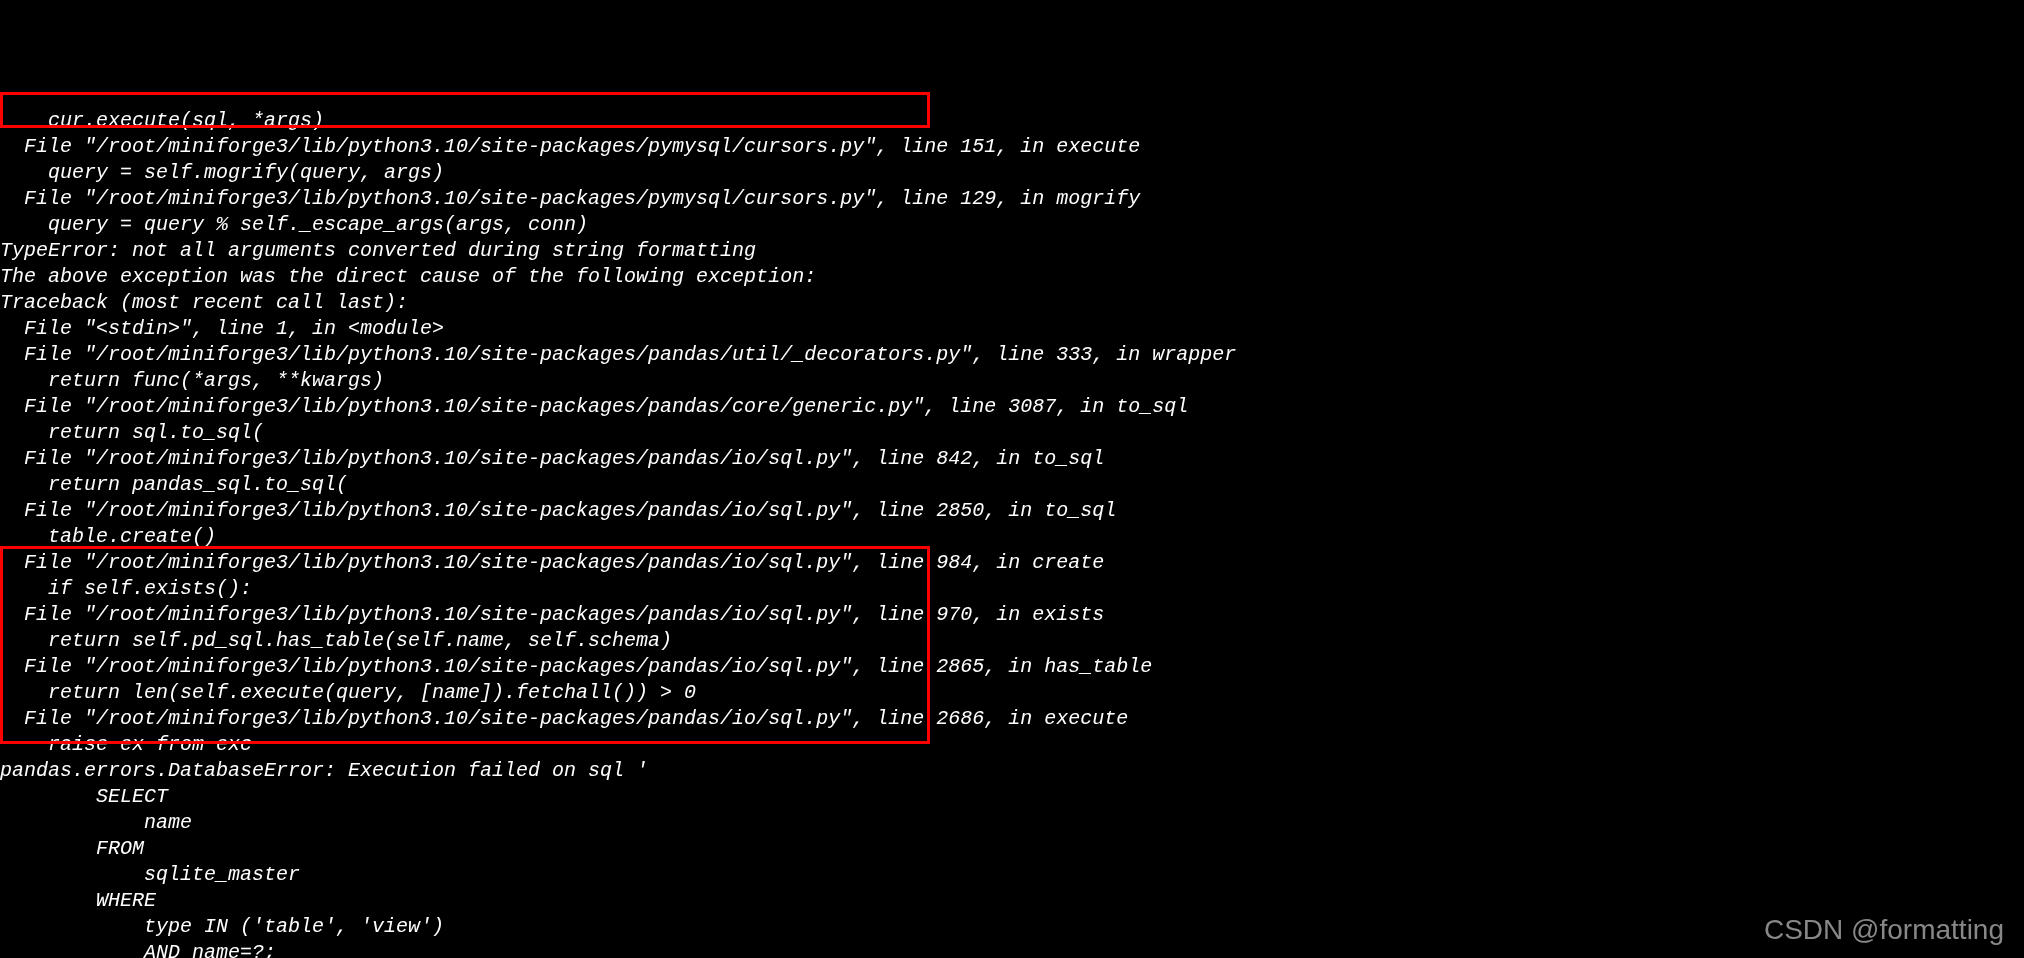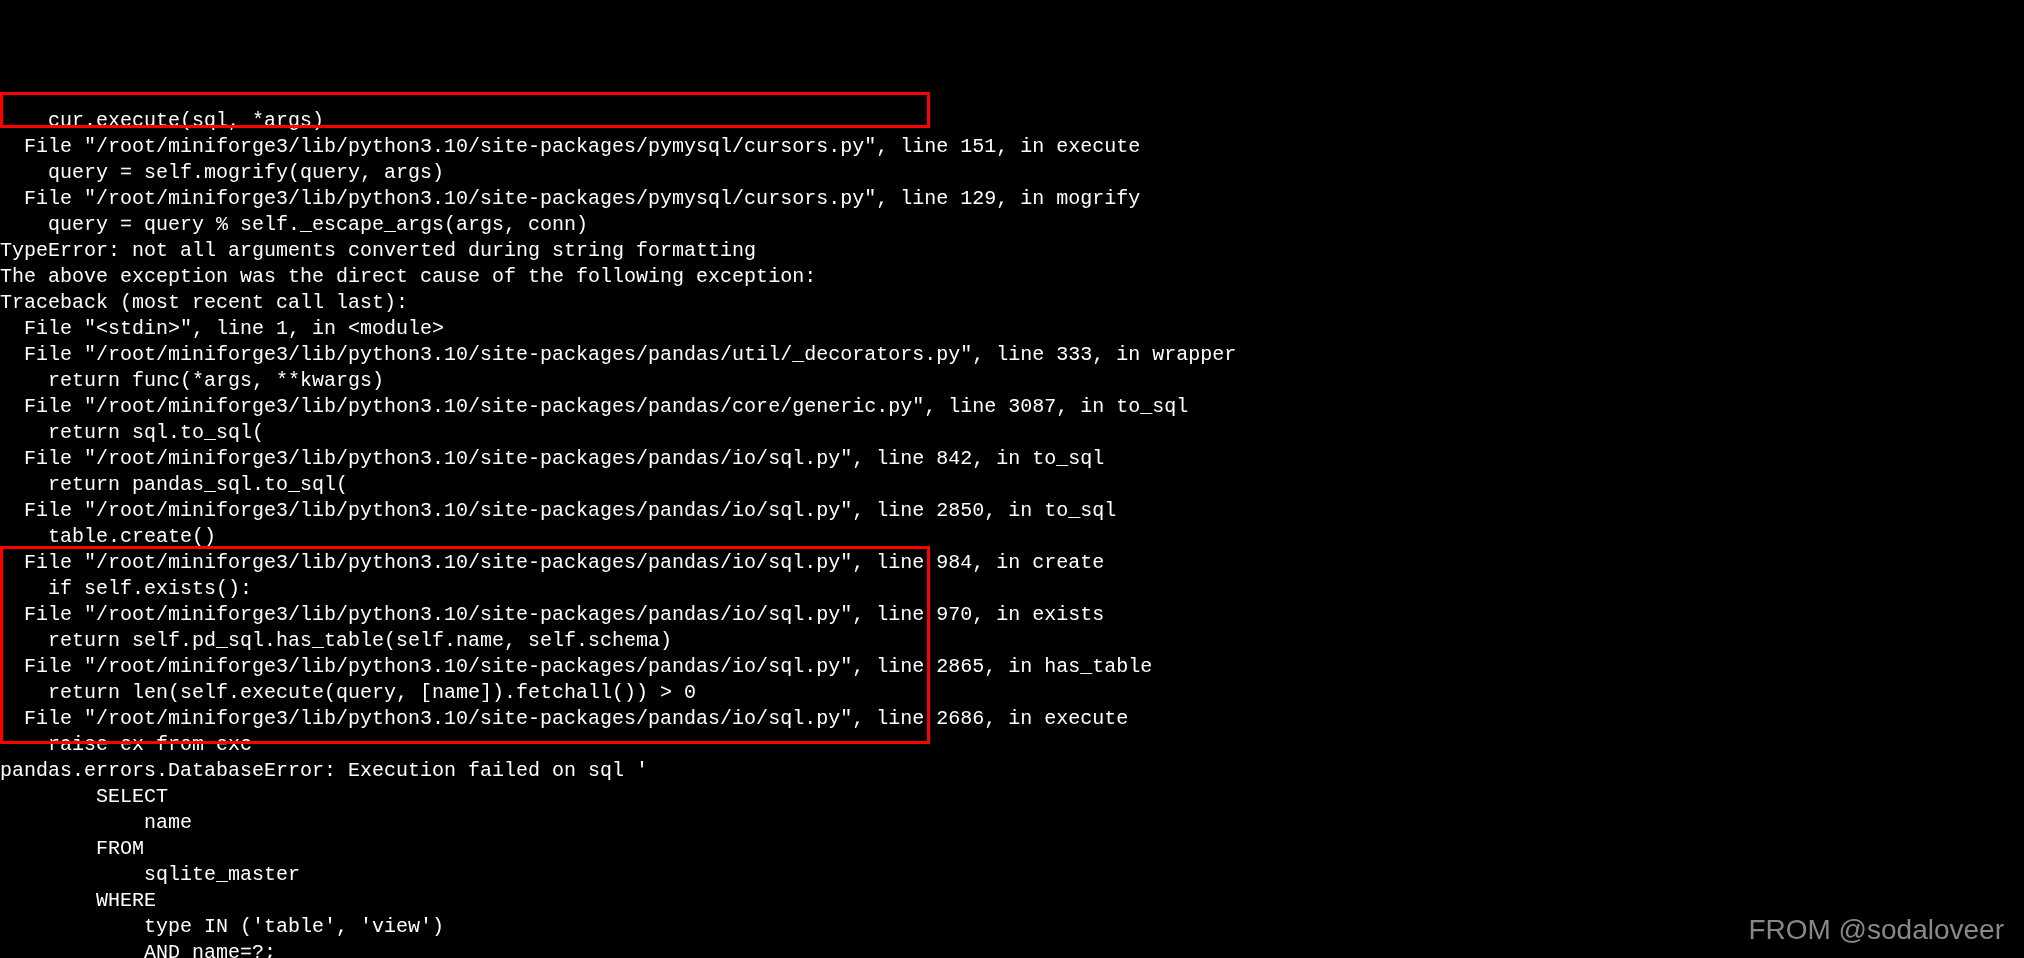--- a/index.html
+++ b/index.html
@@ -46,28 +46,29 @@
       right: 20px;
       bottom: 10px;
       color: #a0a0a0;
       font-family: Arial, sans-serif;
       font-size: 28px;
       font-weight: normal;
       opacity: 0.85;
     }
     .line {
       display: block;
+      font-style: italic;
     }
   </style>
 </head>
 <body>
 
 
 
 <div class="traceback-content"><span class="line">    cur.execute(sql, *args)</span><span class="line">  File "/root/miniforge3/lib/python3.10/site-packages/pymysql/cursors.py", line 151, in execute</span><span class="line">    query = self.mogrify(query, args)</span><span class="line">  File "/root/miniforge3/lib/python3.10/site-packages/pymysql/cursors.py", line 129, in mogrify</span><span class="line">    query = query % self._escape_args(args, conn)</span><span class="line">TypeError: not all arguments converted during string formatting</span><span class="line"></span><span class="line">The above exception was the direct cause of the following exception:</span><span class="line"></span><span class="line">Traceback (most recent call last):</span><span class="line">  File "&lt;stdin&gt;", line 1, in &lt;module&gt;</span><span class="line">  File "/root/miniforge3/lib/python3.10/site-packages/pandas/util/_decorators.py", line 333, in wrapper</span><span class="line">    return func(*args, **kwargs)</span><span class="line">  File "/root/miniforge3/lib/python3.10/site-packages/pandas/core/generic.py", line 3087, in to_sql</span><span class="line">    return sql.to_sql(</span><span class="line">  File "/root/miniforge3/lib/python3.10/site-packages/pandas/io/sql.py", line 842, in to_sql</span><span class="line">    return pandas_sql.to_sql(</span><span class="line">  File "/root/miniforge3/lib/python3.10/site-packages/pandas/io/sql.py", line 2850, in to_sql</span><span class="line">    table.create()</span><span class="line">  File "/root/miniforge3/lib/python3.10/site-packages/pandas/io/sql.py", line 984, in create</span><span class="line">    if self.exists():</span><span class="line">  File "/root/miniforge3/lib/python3.10/site-packages/pandas/io/sql.py", line 970, in exists</span><span class="line">    return self.pd_sql.has_table(self.name, self.schema)</span><span class="line">  File "/root/miniforge3/lib/python3.10/site-packages/pandas/io/sql.py", line 2865, in has_table</span><span class="line">    return len(self.execute(query, [name]).fetchall()) &gt; 0</span><span class="line">  File "/root/miniforge3/lib/python3.10/site-packages/pandas/io/sql.py", line 2686, in execute</span><span class="line">    raise ex from exc</span><span class="line">pandas.errors.DatabaseError: Execution failed on sql '</span><span class="line">        SELECT</span><span class="line">            name</span><span class="line">        FROM</span><span class="line">            sqlite_master</span><span class="line">        WHERE</span><span class="line">            type IN ('table', 'view')</span><span class="line">            AND name=?;</span></div>
 
 <div class="highlight-box-1"></div>
 <div class="highlight-box-2"></div>
 
-<div class="watermark">FROM @sodaloveer</div>
+<div class="watermark">CSDN @formatting</div>
 
 
 
 
 </body></html>

